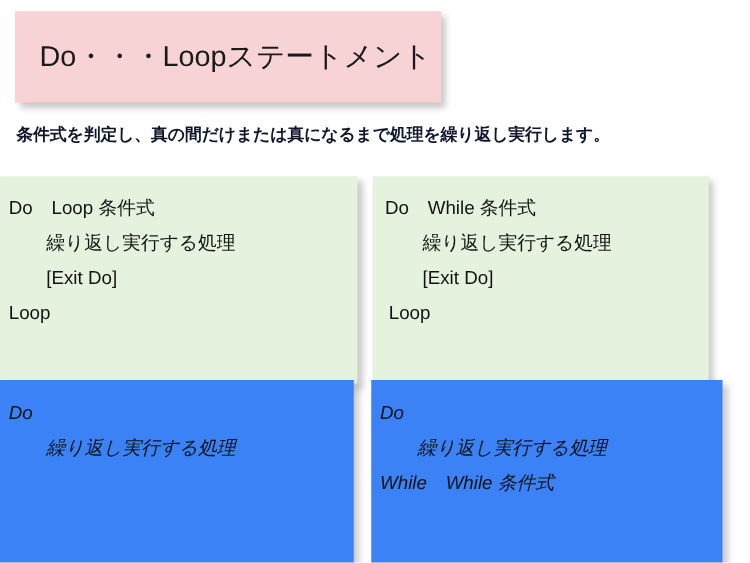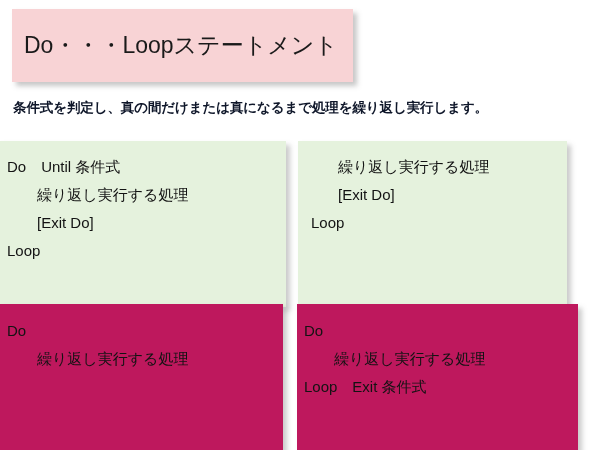--- a/index.html
+++ b/index.html
@@ -28,20 +28,21 @@
   .title-banner {
     position: absolute;
     left: 12px;
     top: 9px;
     width: 341px;
     height: 73px;
     background: #F8D3D5;
     box-shadow: 4px 4px 5px rgba(130,130,130,0.45);
     display: flex;
     align-items: center;
+    justify-content: center;
   }
   .title-text {
     font-size: 23px;
     line-height: 1.1;
     color: #1a1a1a;
     padding-left: 12px;
     letter-spacing: 0px;
     white-space: nowrap;
   }
 
@@ -58,21 +59,21 @@
     letter-spacing: -0.1px;
   }
 
   
   .panel {
     position: absolute;
     box-shadow: 4px 4px 5px rgba(140,140,140,0.45);
     overflow: hidden;
   }
   .panel.green { background: #E5F2DD; }
-  .panel.yellow { background: #be185d; }
+  .panel.yellow { background: #3b82f6; font-style: italic; }
 
   .code-line {
     font-size: 15px;
     line-height: 28px;
     color: #131313;
     white-space: pre;
   }
 
   
   #panel-do-until {
@@ -98,36 +99,37 @@
 
 <div id="slide">
 
   <div class="title-banner">
     <div class="title-text">Do・・・Loopステートメント</div>
   </div>
 
   <div class="lead">条件式を判定し、真の間だけまたは真になるまで処理を繰り返し実行します。</div>
 
   <div class="panel green" id="panel-do-until">
-    <div class="code-line">Do　Until 条件式</div>
+    <div class="code-line">Do　Loop 条件式</div>
     <div class="code-line">　　繰り返し実行する処理</div>
     <div class="code-line">　　[Exit Do]</div>
     <div class="code-line">Loop</div>
   </div>
 
   <div class="panel green" id="panel-do-while">
+    <div class="code-line">Do　While 条件式</div>
     <div class="code-line">　　繰り返し実行する処理</div>
     <div class="code-line">　　[Exit Do]</div>
     <div class="code-line last">Loop</div>
   </div>
 
   <div class="panel yellow" id="panel-loop-until">
     <div class="code-line">Do</div>
     <div class="code-line">　　繰り返し実行する処理</div>
   </div>
 
   <div class="panel yellow" id="panel-loop-while">
     <div class="code-line">Do</div>
     <div class="code-line">　　繰り返し実行する処理</div>
-    <div class="code-line">Loop　Exit 条件式</div>
+    <div class="code-line">While　While 条件式</div>
   </div>
 
 </div>
 
 </body></html>

